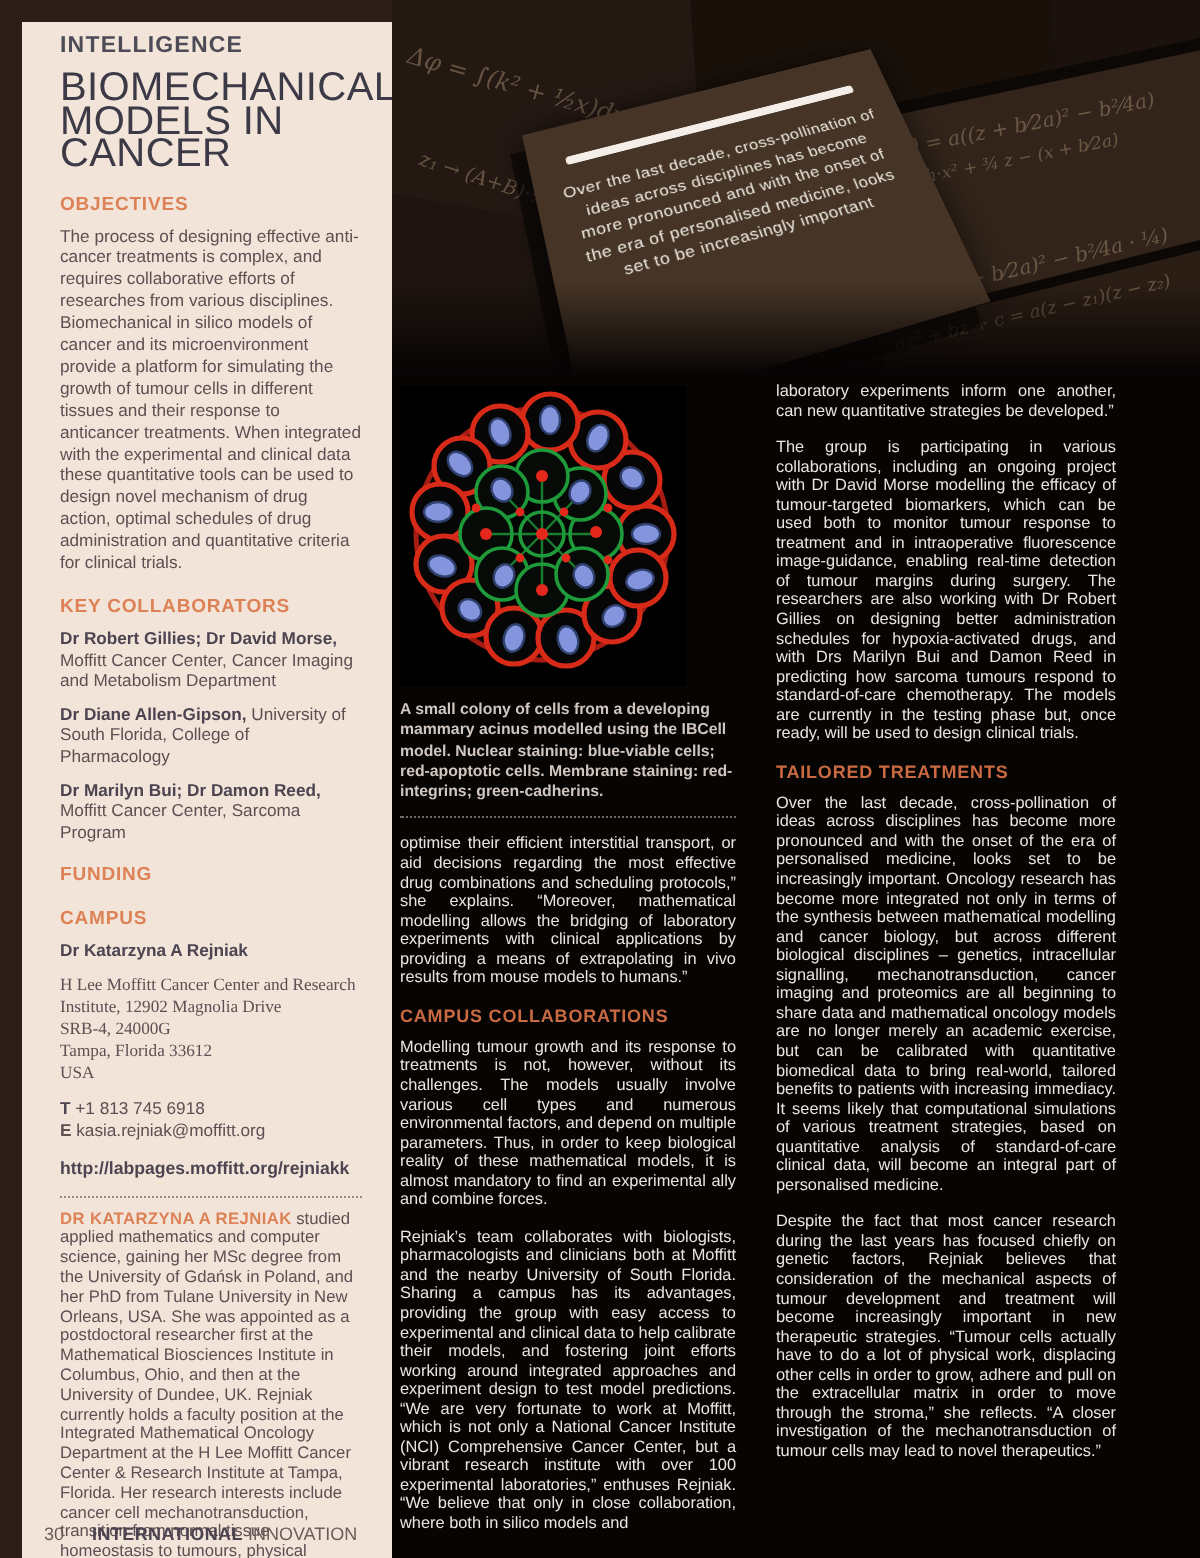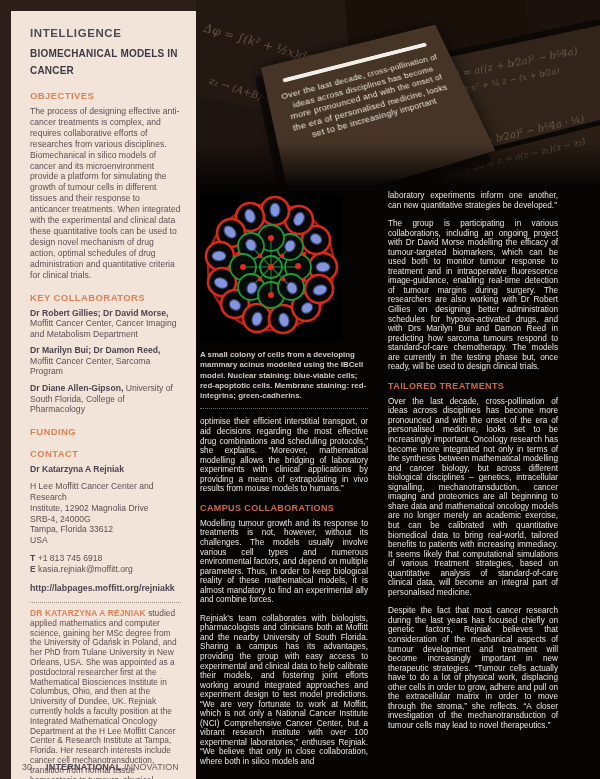--- a/index.html
+++ b/index.html
@@ -6,30 +6,30 @@
   html,body { background:#1a1412; }
   .page {
     position:relative; width:600px; height:779px; overflow:hidden;
     background:#2c1e18;
     font-family:"Liberation Sans", sans-serif;
     -webkit-font-smoothing:antialiased;
   }
   
   .sidebar {
     position:absolute; left:11px; top:11px; width:185px; height:768px;
-    background:#f3e4d9; padding:16px 15px 0 19px;
+    background:#f3e4d9; padding:6px 15px 0 19px;
   }
   .eyebrow { font-size:11.5px; font-weight:bold; color:#4c4b57; letter-spacing:0.6px; }
-  .title   { font-size:10px; font-weight:bold; color:#3c3a46; line-height:16.5px; margin-top:7px; letter-spacing:0.2px; }
+  .title   { font-size:20px; font-weight:normal; color:#3c3a46; line-height:16.5px; margin-top:7px; letter-spacing:0.2px; }
   .s-head  { font-size:9.5px; font-weight:bold; color:#dd8257; letter-spacing:0.4px; margin:11px 0 5px; }
   .s-body  { font-size:8.6px; line-height:10.9px; color:#5d4f52; }
   .collab  { font-size:8.6px; line-height:10.6px; color:#5d4f52; margin-bottom:6px; }
   .collab b{ color:#4c4450; }
   .contact-name { font-size:8.6px; font-weight:bold; color:#4c4450; margin-bottom:7px; }
-  .addr span { display:block; }
+  .addr span { display:block;font-family:Liberation Serif, serif; }
   .tline { margin-top:7px; }
   .tline b { color:#4c4450; }
   .url { font-size:8.8px; font-weight:bold; color:#4c4450; margin-top:8px; }
   .dotted { border-top:1.5px dotted #9a8c85; margin:9px 0 6px; }
   .bio { font-size:8.35px; line-height:9.8px; color:#5d4f52; text-align:left; }
   .bio-lead { color:#dd8257; font-weight:bold; letter-spacing:0.2px; }
   .footer { position:absolute; left:11px; bottom:7px; font-size:9px; color:#4c4450; }
   .footer .pagenum { color:#6b5d5a; margin-right:14px; }
   .footer .brand-light { font-weight:normal; color:#6b5d5a; }
   .footer b { letter-spacing:0.2px; }
@@ -85,26 +85,26 @@
 
   <div class="sidebar">
     <div class="eyebrow">INTELLIGENCE</div>
     <div class="title">BIOMECHANICAL MODELS IN CANCER</div>
 
     <div class="s-head">OBJECTIVES</div>
     <div class="s-body">The process of designing effective anti-cancer treatments is complex, and requires collaborative efforts of researches from various disciplines. Biomechanical in silico models of cancer and its microenvironment provide a platform for simulating the growth of tumour cells in different tissues and their response to anticancer treatments. When integrated with the experimental and clinical data these quantitative tools can be used to design novel mechanism of drug action, optimal schedules of drug administration and quantitative criteria for clinical trials.</div>
 
     <div class="s-head">KEY COLLABORATORS</div>
     <div class="collab"><b>Dr Robert Gillies; Dr David Morse,</b><span> Moffitt Cancer Center, Cancer Imaging and Metabolism Department</span></div>
+    <div class="collab"><b>Dr Diane Allen-Gipson,</b><span> University of South Florida, College of Pharmacology</span></div>
     <div class="collab"><b>Dr Marilyn Bui; Dr Damon Reed,</b><span> Moffitt Cancer Center, Sarcoma Program</span></div>
-    <div class="collab"><b>Dr Diane Allen-Gipson,</b><span> University of South Florida, College of Pharmacology</span></div>
 
     <div class="s-head">FUNDING</div>
 
-    <div class="s-head">CONTACT</div>
+    <div class="s-head">CAMPUS</div>
     <div class="contact-name">Dr Katarzyna A Rejniak</div>
     <div class="s-body addr">
       <span>H Lee Moffitt Cancer Center and Research</span>
       <span>Institute, 12902 Magnolia Drive</span>
       <span>SRB-4, 24000G</span>
       <span>Tampa, Florida 33612</span>
       <span>USA</span>
     </div>
     <div class="s-body tline"><b>T</b><span> +1 813 745 6918</span></div>
     <div class="s-body"><b>E</b><span> kasia.rejniak@moffitt.org</span></div>

